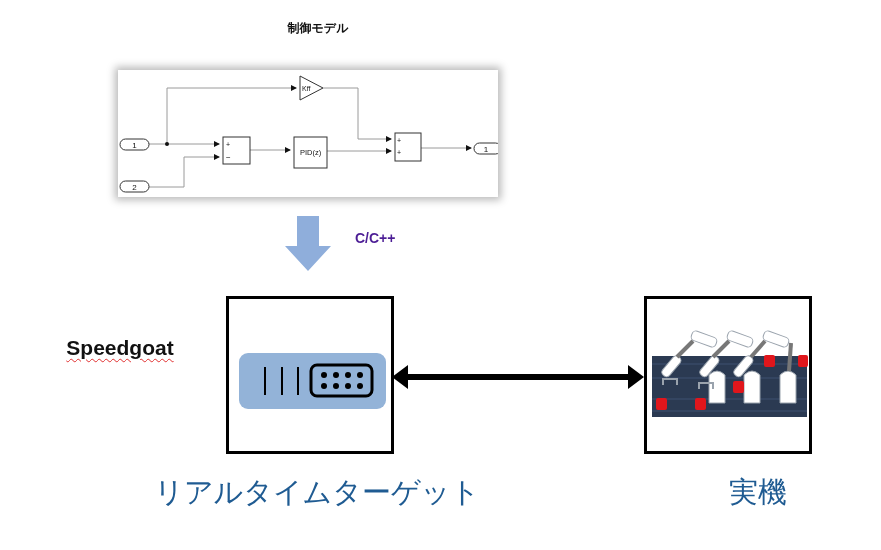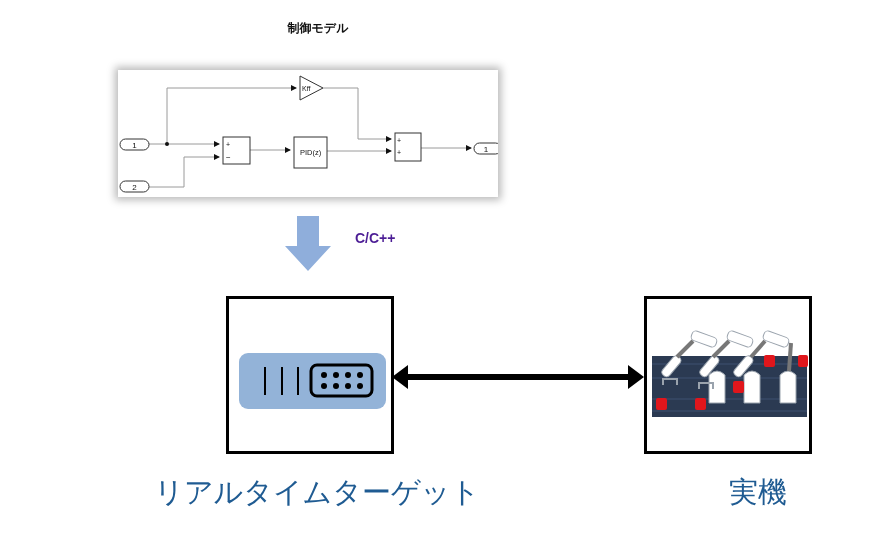--- a/index.html
+++ b/index.html
@@ -106,20 +106,21 @@
     </g>
   </svg>
 </div>
 
 <svg class="abs" style="left:285px; top:216px;" width="48" height="56">
   <path d="M12,0 L34,0 L34,30 L46,30 L23,55 L0,30 L12,30 Z" fill="#8faedb"></path>
 </svg>
 <div class="abs codegen">C/C++</div>
 
 <div class="abs hw-labels">
+  <div><span>Speedgoat</span></div>
 </div>
 
 <div class="abs box" style="left:226px; top:296px;">
   <svg width="162" height="152">
     <rect x="10" y="54" width="147" height="56" rx="9" ry="9" fill="#93b3d8"></rect>
     <line x1="36" y1="68" x2="36" y2="96" stroke="#000" stroke-width="2"></line>
     <line x1="53" y1="68" x2="53" y2="96" stroke="#000" stroke-width="2"></line>
     <line x1="69" y1="68" x2="69" y2="96" stroke="#000" stroke-width="2"></line>
     <rect x="82" y="66" width="61" height="31" rx="6" ry="6" fill="none" stroke="#000" stroke-width="3"></rect>
     <g fill="#000">

